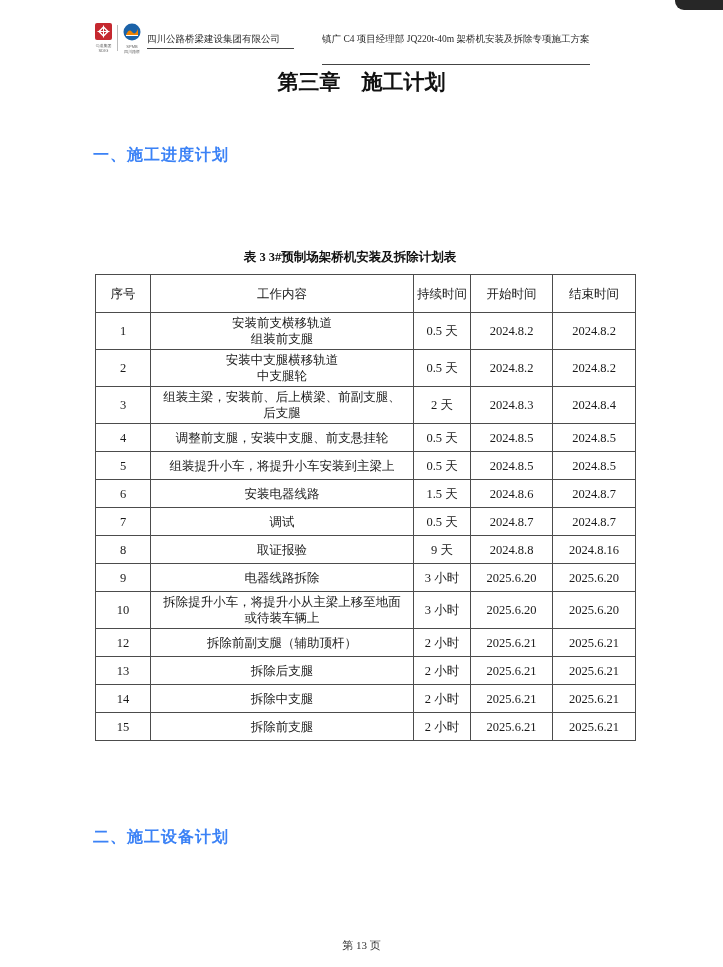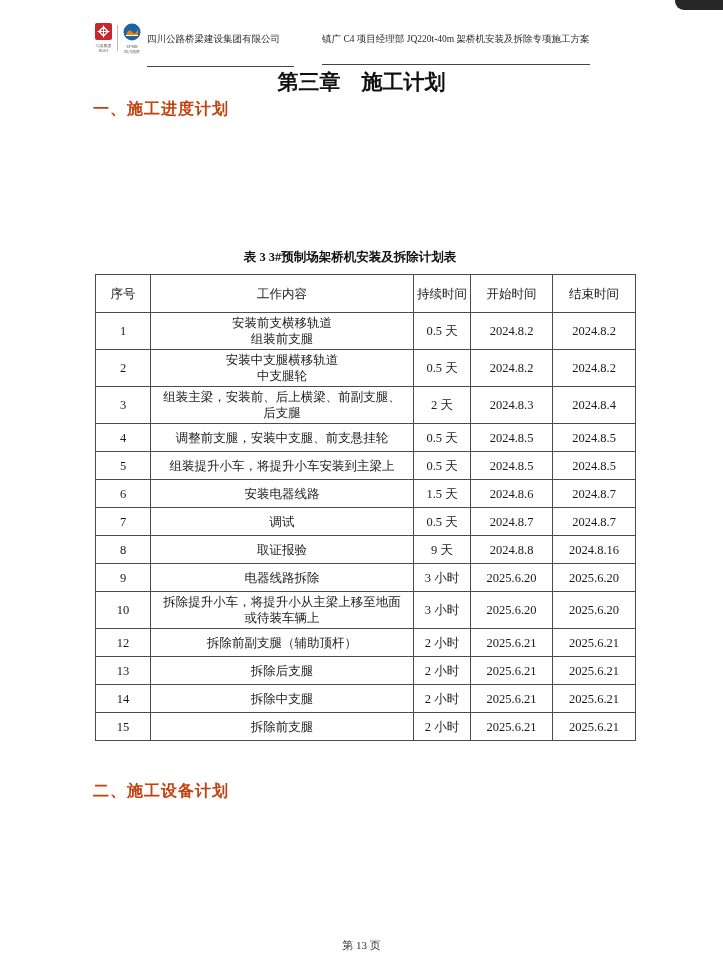--- a/index.html
+++ b/index.html
@@ -22,38 +22,39 @@
 
   
   .hdr { position: absolute; top: 23px; left: 95px; right: 70px; display: flex; align-items: flex-start; }
   .logos { display: flex; align-items: flex-start; gap: 5px; margin-right: 6px; }
   .logo-block { display: flex; flex-direction: column; align-items: center; }
   .logo-cap { font-family: "Liberation Sans", sans-serif; font-size: 4px; line-height: 4.5px; color: #666; text-align: center; white-space: nowrap; }
   .logo-divider { width: 1px; height: 26px; background: #bbb; margin-top: 2px; }
   .hdr-text { flex: 1; display: flex; align-items: baseline; margin-top: 10px; white-space: nowrap; }
   .hdr-company {
     font-size: 9.5px; color: #2a2a2a;
-    border-bottom: 1px solid #444; padding-bottom: 20px; padding-right: 14px; text-align: center;
+    border-bottom: 1px solid #444; padding-bottom: 2px; padding-right: 14px; text-align: center;
   }
   .hdr-doctitle {
     font-size: 9.5px; color: #2a2a2a; margin-left: 28px;
     border-bottom: 1px solid #444; padding-bottom: 18px;
   }
 
   
   .chapter-title {
     position: absolute; top: 68px; left: 0; right: 0;
     text-align: center; font-size: 21px; font-weight: bold; color: #111;
     font-family: "Liberation Serif", "DejaVu Serif", serif;
   }
   .sec-heading {
     position: absolute; left: 93px;
-    font-size: 16px; font-weight: bold; color: #c2410c;
+    font-size: 16px; font-weight: bold; color: #3b82f6;
     font-family: "Liberation Sans", "DejaVu Sans", sans-serif;
     letter-spacing: 1px;
+    margin-top: 46px;
   }
   .sec-1 { top: 99px; }
   .sec-2 { top: 781px; }
 
   
   .intro {
     position: absolute; top: 130px; left: 93px; width: 557px;
     font-size: 13.5px; line-height: 30px; color: #161616;
     text-align: justify; text-indent: 2em;
   }

